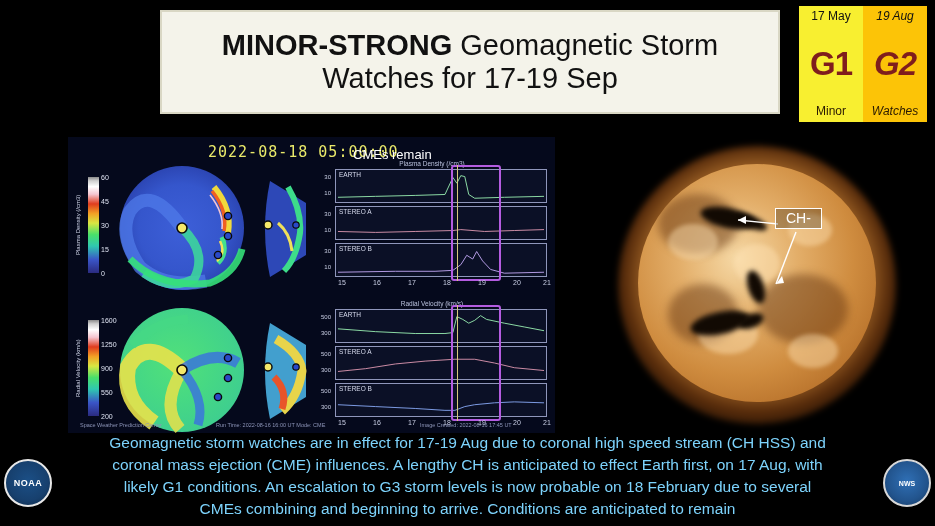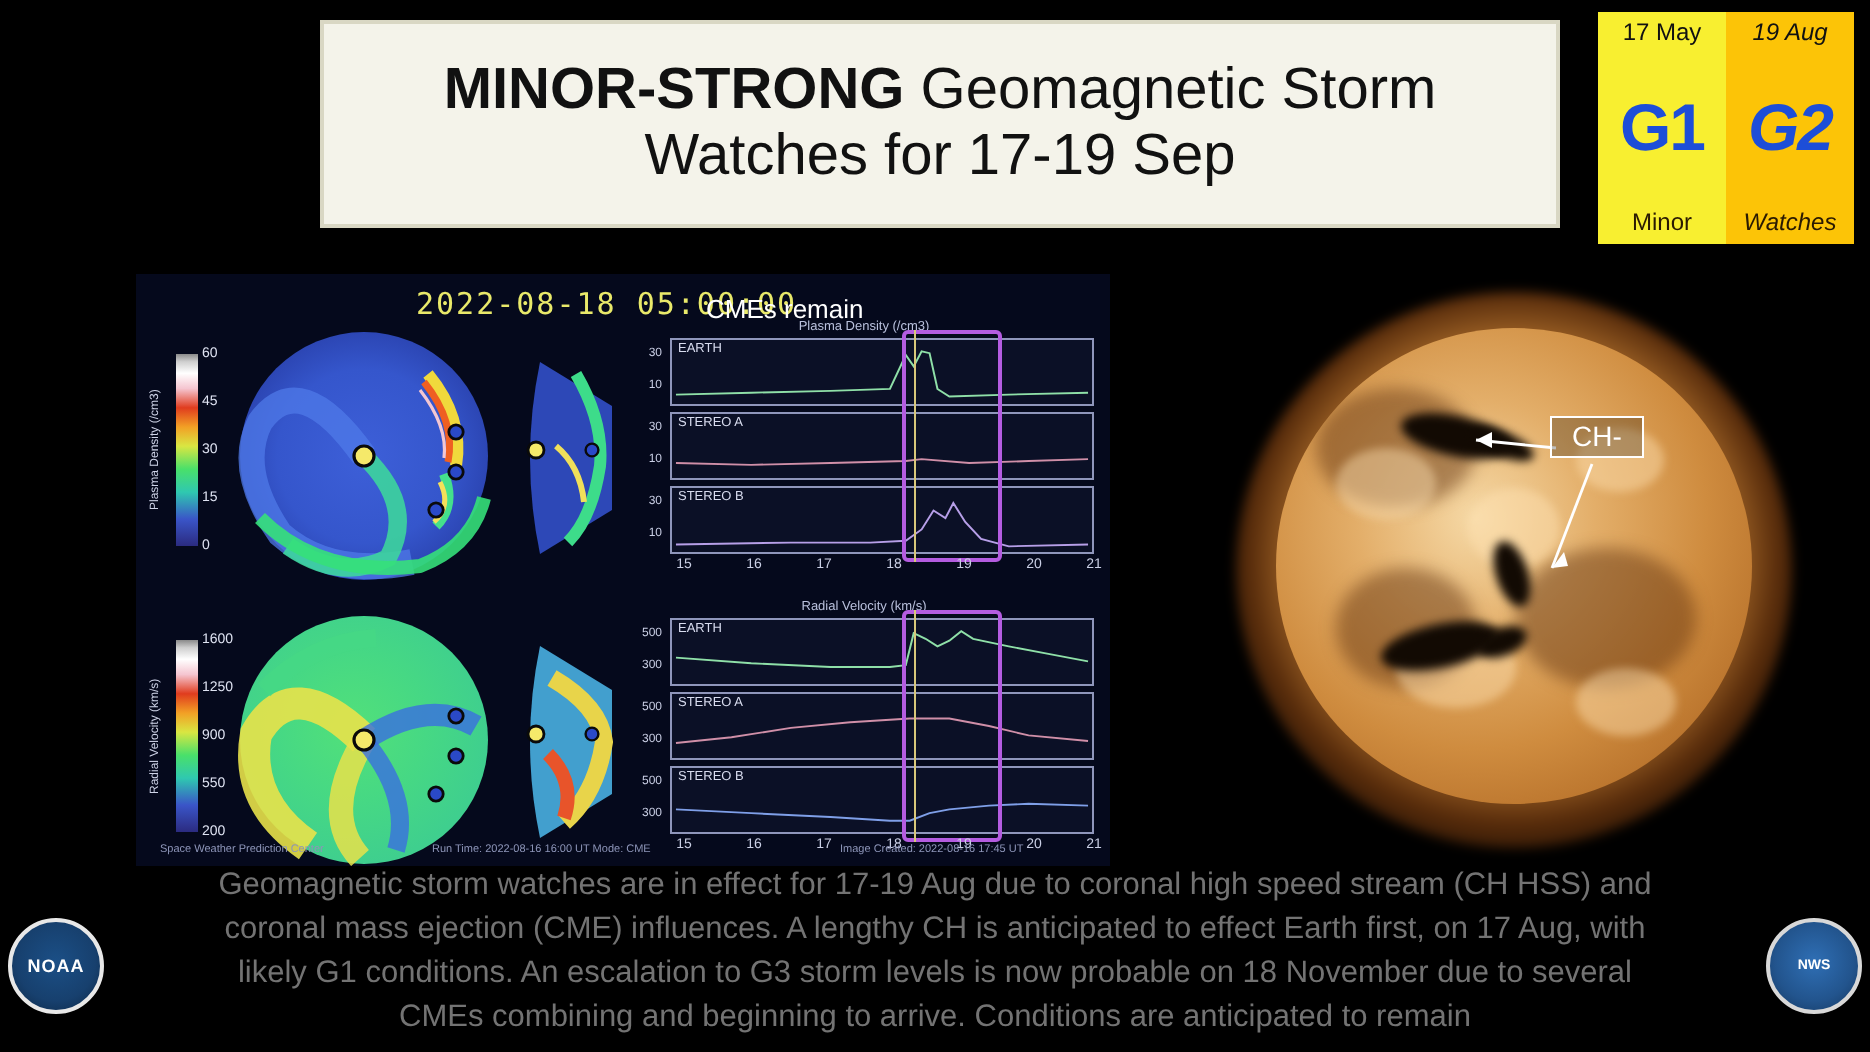--- a/index.html
+++ b/index.html
@@ -15,21 +15,21 @@
          letter-spacing:-1px;margin-top:-2px;}
   #g3-badge .b-scale{font-size:15px;color:#3a0d05;line-height:1;}
 
   #right-badges{position:absolute;right:8px;top:6px;width:128px;height:116px;display:flex;
          background:#000;}
   #right-badges .mini{flex:1;display:flex;flex-direction:column;align-items:center;
          justify-content:space-between;padding:4px 0 5px;box-sizing:border-box;}
   #g1-badge{background:#f8ef30;}
   #g2-badge{background:#fcc407;font-style:italic;}
   #right-badges .b-date{font-size:12px;color:#111;line-height:1;}
-  #right-badges .b-level{font-size:33px;font-weight:bold;color:#1d4ed8;line-height:.9;
+  #right-badges .b-level{font-size:33px;font-weight:bold;color:#7f1d1d;line-height:.9;
          letter-spacing:-1px;}
   #right-badges .b-scale{font-size:12px;color:#2a1a02;line-height:1;}
 
   
   #title-box{position:absolute;left:160px;top:10px;width:620px;height:104px;
          background:#f4f3ea;border:2px solid #d9d7c4;box-sizing:border-box;
          display:flex;flex-direction:column;align-items:center;justify-content:center;
          text-align:center;color:#111;}
   #title-line1{font-size:29px;line-height:1.15;white-space:nowrap;}
   #title-line1 .strong{font-weight:bold;}
@@ -77,21 +77,21 @@
   #sun-disk{position:absolute;left:38px;top:32px;width:238px;height:238px;border-radius:50%;
         background:radial-gradient(circle at 42% 40%, #f6d9a6 0%, #e3ae69 30%, #cf8c3f 58%,
         #b9732c 78%, #e8bb7c 94%, #f2cf9b 100%);overflow:hidden;}
   .ch-blob{position:absolute;background:#120a03;border-radius:50%;filter:blur(2.5px);}
   .granule{position:absolute;border-radius:50%;background:rgba(255,226,180,.45);filter:blur(2px);}
   .dark-mottle{position:absolute;border-radius:50%;background:rgba(90,45,10,.45);filter:blur(4px);}
   #ch-label{position:absolute;left:175px;top:76px;border:1px solid #ffffff;color:#fff;
         font-size:14px;padding:1px 10px 2px;background:rgba(0,0,0,.25);}
 
   
-  #caption{position:absolute;left:0;top:432px;width:935px;color:#737373;font-size:15.5px;
+  #caption{position:absolute;left:0;top:432px;width:935px;color:#7dd3fc;font-size:15.5px;
         line-height:1.42;text-align:center;}
   #caption div{white-space:nowrap;}
 
   
   .logo{position:absolute;bottom:19px;width:44px;height:44px;border-radius:50%;}
   #noaa-logo{left:4px;background:radial-gradient(circle at 50% 45%,#1b4f86 0%,#17406e 60%,#0d2744 100%);
         border:2px solid #e8e8e8;overflow:hidden;}
   #noaa-logo .bird{position:absolute;left:50%;top:50%;transform:translate(-50%,-50%);
         color:#fff;font-size:9px;font-weight:bold;letter-spacing:.5px;}
   #nws-logo{right:4px;background:radial-gradient(circle at 50% 45%,#2f6fb5 0%,#22548d 60%,#14365e 100%);
@@ -324,21 +324,21 @@
       <line x1="196" y1="100" x2="176" y2="152" stroke="#ffffff" stroke-width="1.4"></line>
       <polygon points="176,152 182,144 184,151" fill="#ffffff"></polygon>
     </svg>
 
     <div id="ch-label">CH-</div>
   </div>
 
   <div id="caption">
     <div>Geomagnetic storm watches are in effect for 17-19 Aug due to coronal high speed stream (CH HSS) and</div>
     <div>coronal mass ejection (CME) influences. A lengthy CH is anticipated to effect Earth first, on 17 Aug, with</div>
-    <div>likely G1 conditions. An escalation to G3 storm levels is now probable on 18 November due to several</div>
+    <div>likely G1 conditions. An escalation to G3 storm levels is now probable on 18 February due to several</div>
     <div>CMEs combining and beginning to arrive. Conditions are anticipated to remain</div>
   </div>
 
   <div class="logo" id="noaa-logo">
     <div class="bird">NOAA</div>
   </div>
   <div class="logo" id="nws-logo">
     <div class="ring">NWS</div>
   </div>
 

